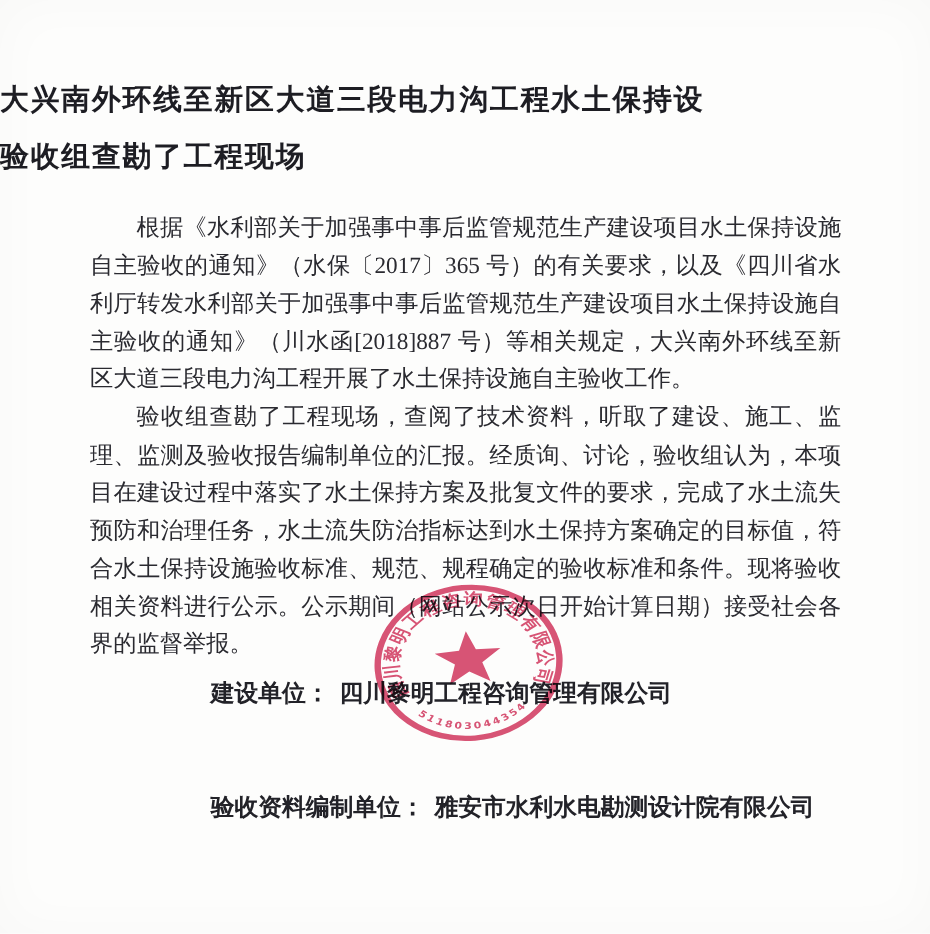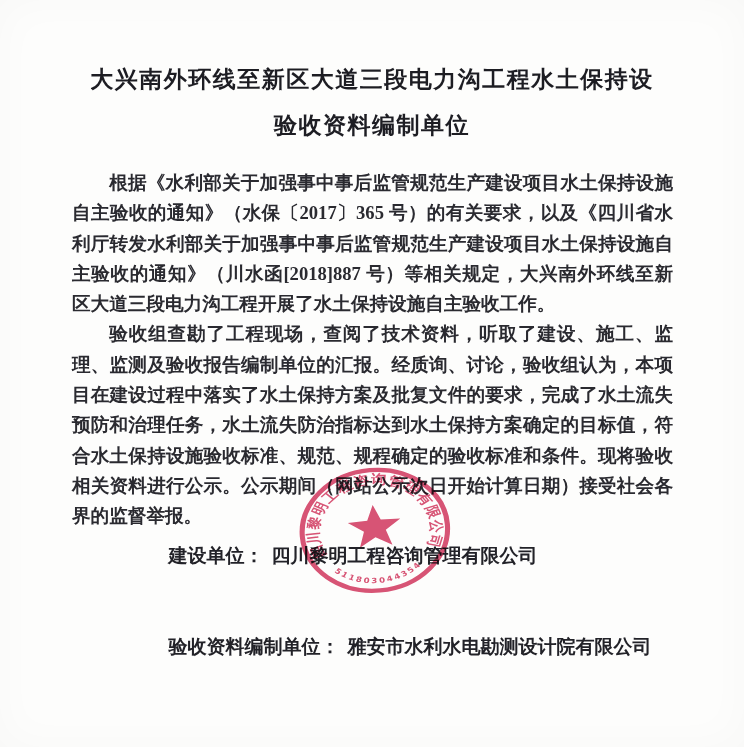--- a/index.html
+++ b/index.html
@@ -18,42 +18,41 @@
     box-shadow: inset 0 0 45px rgba(0,0,0,0.025);
   }
 
   
   .doc-title {
     position: absolute;
     top: 57px;
     left: 0;
     width: 100%;
     margin: 0;
-    text-align: center;
+    text-align: left;
     font-size: 23px;
     font-weight: bold;
     line-height: 46px;
     color: #1d1d23;
   }
   .title-line {
     display: block;
     letter-spacing: 1.5px;
   }
 
   
   .doc-body {
     position: absolute;
     top: 168px;
     left: 72px;
     width: 601px;
     font-size: 18.6px;
     line-height: 30.3px;
     text-align: justify;
     color: #2a2a30;
-    font-weight: bold;
   }
   .doc-body p {
     margin: 0;
     text-indent: 2em;
   }
 
   
   .contacts {
     position: absolute;
     top: 510px;
@@ -102,21 +101,21 @@
     font-family: "DejaVu Sans", sans-serif;
   }
 </style>
 </head>
 <body>
 
 <div class="page">
 
   <h1 class="doc-title">
     <span class="title-line">大兴南外环线至新区大道三段电力沟工程水土保持设</span>
-    <span class="title-line">验收资料编制单位</span>
+    <span class="title-line">验收组查勘了工程现场</span>
   </h1>
 
   <div class="doc-body">
     <p>根据《水利部关于加强事中事后监管规范生产建设项目水土保持设施自主验收的通知》（水保〔2017〕365 号）的有关要求，以及《四川省水利厅转发水利部关于加强事中事后监管规范生产建设项目水土保持设施自主验收的通知》（川水函[2018]887 号）等相关规定，大兴南外环线至新区大道三段电力沟工程开展了水土保持设施自主验收工作。</p>
     <p>验收组查勘了工程现场，查阅了技术资料，听取了建设、施工、监理、监测及验收报告编制单位的汇报。经质询、讨论，验收组认为，本项目在建设过程中落实了水土保持方案及批复文件的要求，完成了水土流失预防和治理任务，水土流失防治指标达到水土保持方案确定的目标值，符合水土保持设施验收标准、规范、规程确定的验收标准和条件。现将验收相关资料进行公示。公示期间（网站公示次日开始计算日期）接受社会各界的监督举报。</p>
   </div>
 
   <div class="contacts">
     <div class="contact-line">
       <span class="contact-label">建设单位：</span><span>四川黎明工程咨询管理有限公司</span>

